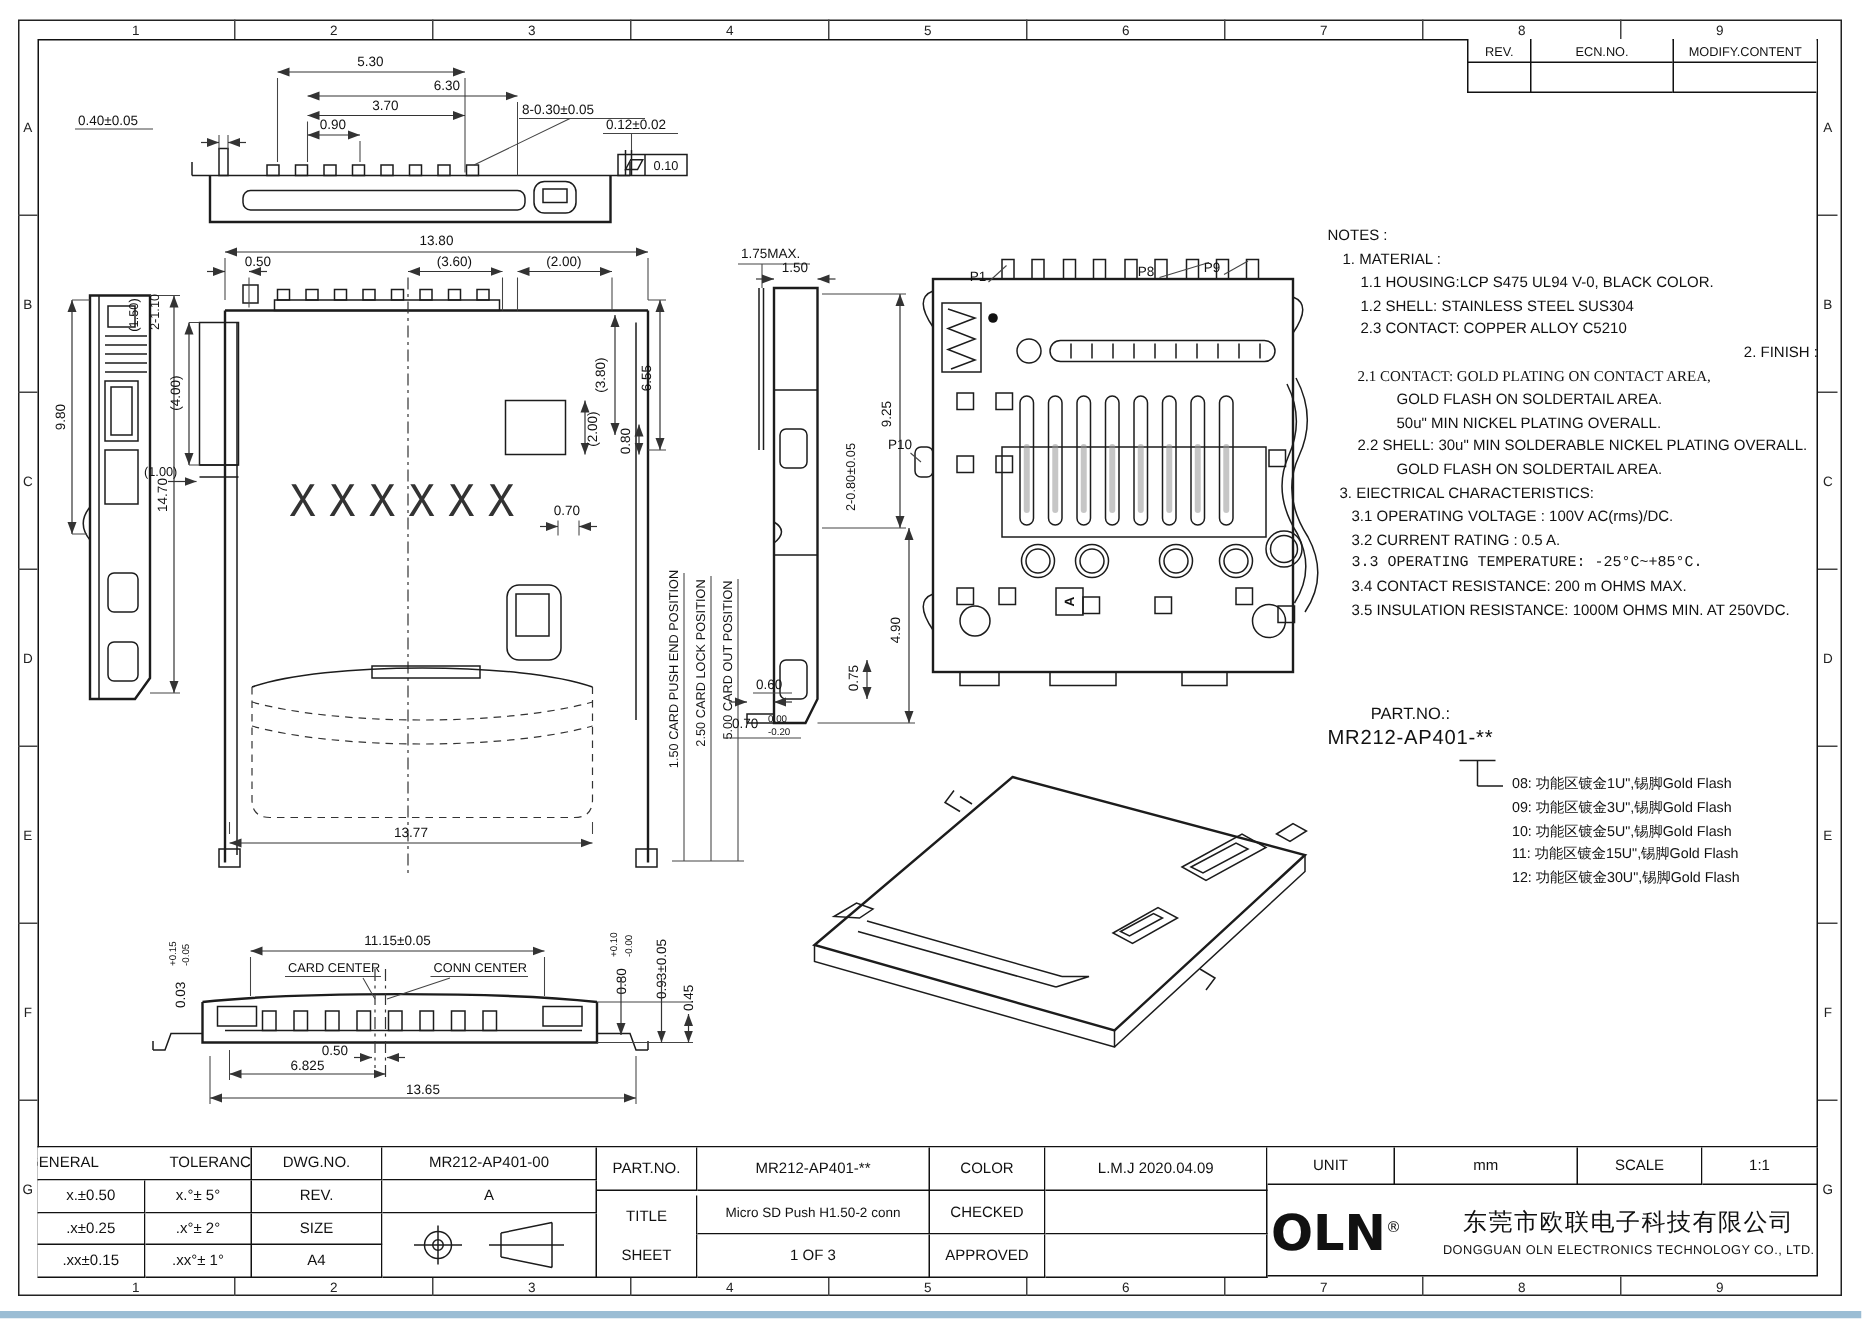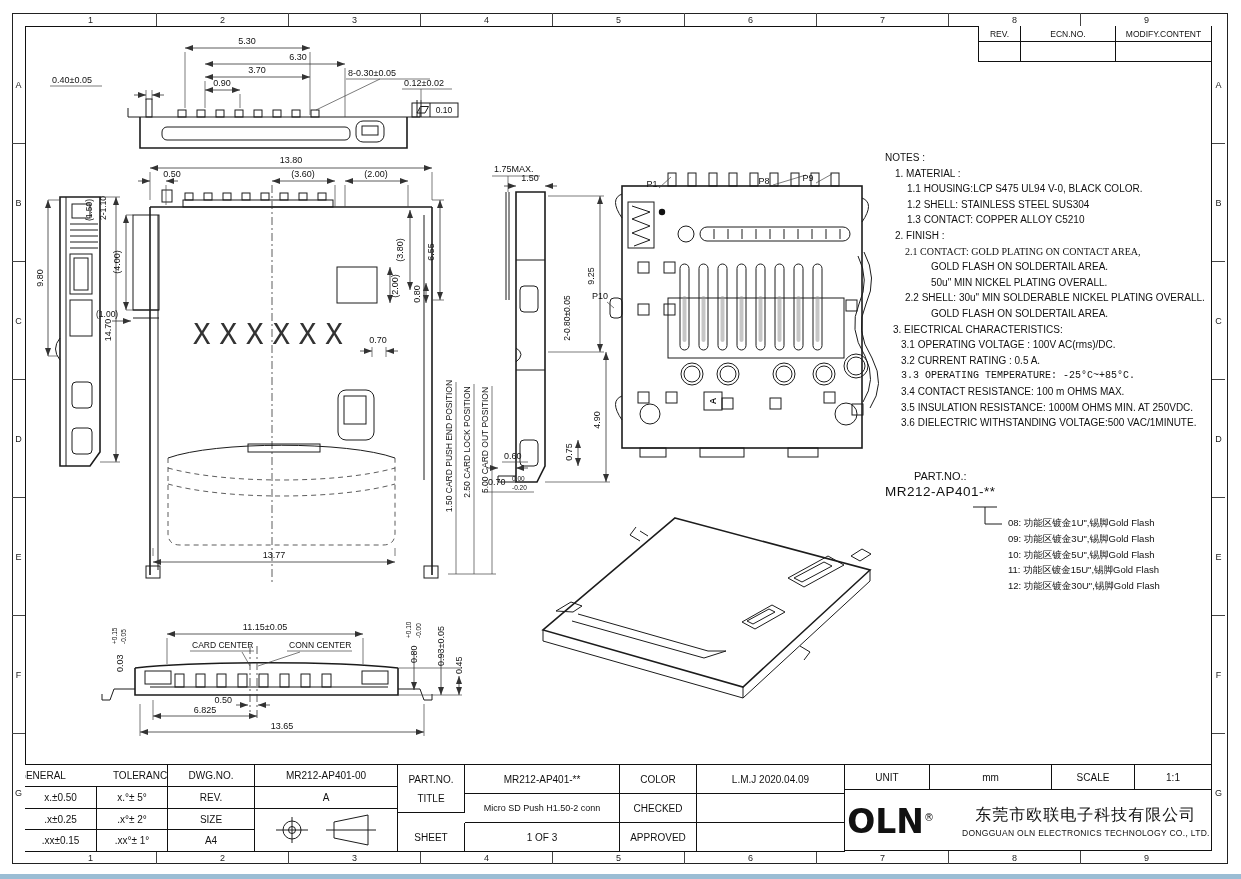--- a/index.html
+++ b/index.html
@@ -453,34 +453,33 @@
     <div class="rt-c rt-c3"></div>
   </div>
 </div>
 
 <div class="abs notes">
   <div>
       <div class="note-line" style="padding-left: 0px;">NOTES :</div>
       <div class="note-line" style="padding-left: 10px;">1. MATERIAL :</div>
       <div class="note-line" style="padding-left: 22px;">1.1 HOUSING:LCP S475 UL94 V-0, BLACK COLOR.</div>
       <div class="note-line" style="padding-left: 22px;">1.2 SHELL: STAINLESS STEEL SUS304</div>
-      <div class="note-line" style="padding-left: 22px;">1.3 CONTACT: COPPER ALLOY C5210</div>
-      <div class="note-line" style="padding-left: 10px;">2. FINISH :</div>
+      <div class="note-line" style="padding-left: 22px;">2.3 CONTACT: COPPER ALLOY C5210</div>
+      <div class="note-line" style="padding-left: 10px; text-align: right;">2. FINISH :</div>
       <div class="note-line" style="padding-left: 20px; font-family: Liberation Serif, serif;">2.1 CONTACT: GOLD PLATING ON CONTACT AREA,</div>
       <div class="note-line" style="padding-left: 46px;">GOLD FLASH ON SOLDERTAIL AREA.</div>
       <div class="note-line" style="padding-left: 46px;">50u" MIN NICKEL PLATING OVERALL.</div>
       <div class="note-line" style="padding-left: 20px;">2.2 SHELL: 30u" MIN SOLDERABLE NICKEL PLATING OVERALL.</div>
       <div class="note-line" style="padding-left: 46px;">GOLD FLASH ON SOLDERTAIL AREA.</div>
       <div class="note-line" style="padding-left: 8px;">3. EIECTRICAL CHARACTERISTICS:</div>
       <div class="note-line" style="padding-left: 16px;">3.1 OPERATING VOLTAGE : 100V AC(rms)/DC.</div>
       <div class="note-line" style="padding-left: 16px;">3.2 CURRENT RATING : 0.5 A.</div>
       <div class="note-line" style="padding-left: 16px; font-family: Liberation Mono, monospace;">3.3 OPERATING TEMPERATURE: -25°C~+85°C.</div>
-      <div class="note-line" style="padding-left: 16px;">3.4 CONTACT RESISTANCE: 100 m OHMS MAX.</div>
+      <div class="note-line" style="padding-left: 16px;">3.4 CONTACT RESISTANCE: 200 m OHMS MAX.</div>
       <div class="note-line" style="padding-left: 16px;">3.5 INSULATION RESISTANCE: 1000M OHMS MIN. AT 250VDC.</div>
-      <div class="note-line" style="padding-left: 16px;">3.6 DIELECTRIC WITHSTANDING VOLTAGE:500 VAC/1MINUTE.</div>
     </div>
 </div>
 
 <div class="abs partno">
   <div class="partno-label">PART.NO.:</div>
   <div class="partno-value">MR212-AP401-**</div>
 </div>
 <div class="abs part-options">
     <div class="opt-line">08: 功能区镀金1U",锡脚Gold Flash</div>
     <div class="opt-line">09: 功能区镀金3U",锡脚Gold Flash</div>
@@ -511,21 +510,21 @@
     <svg width="140" height="40" viewBox="0 0 140 40">
       <circle cx="36" cy="20" r="9" class="s"></circle>
         <circle cx="36" cy="20" r="3.5" class="s"></circle>
       <path class="s" d="M20,20 H52 M36,7 V33"></path>
       <path class="s" d="M78,12 L112,5 M78,28 L112,35 M78,12 V28 M112,5 V35 M70,20 H120"></path>
     </svg>
   </div>
 
   <div class="cell" style="left:373px;top:0;width:67px;height:29px">PART.NO.</div>
   <div class="cell" style="left:440px;top:0;width:155px;height:29px">MR212-AP401-**</div>
-  <div class="cell" style="left:373px;top:19px;width:67px;height:29px">TITLE</div>
+  <div class="cell" style="left:373px;top:32px;width:67px;height:29px">TITLE</div>
   <div class="cell small" style="left:440px;top:29px;width:155px;height:29px">Micro SD Push H1.50-2 conn</div>
   <div class="cell" style="left:373px;top:58px;width:67px;height:29px">SHEET</div>
   <div class="cell" style="left:440px;top:58px;width:155px;height:29px">1 OF 3</div>
   <div class="cell" style="left:595px;top:0;width:77px;height:29px">COLOR</div>
   <div class="cell" style="left:672px;top:0;width:148px;height:29px">L.M.J 2020.04.09</div>
   <div class="cell" style="left:595px;top:29px;width:77px;height:29px">CHECKED</div>
   <div class="cell" style="left:672px;top:29px;width:148px;height:29px"></div>
   <div class="cell" style="left:595px;top:58px;width:77px;height:29px">APPROVED</div>
   <div class="cell" style="left:672px;top:58px;width:148px;height:29px"></div>
 

